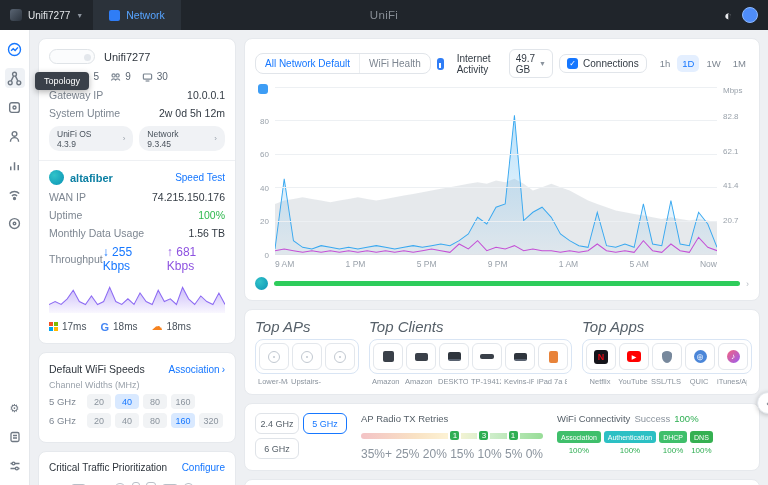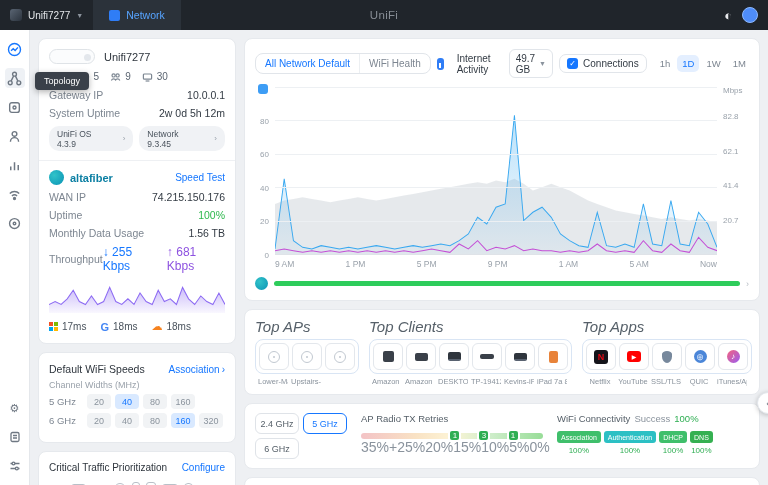--- a/index.html
+++ b/index.html
@@ -132,21 +132,21 @@
   .radio{display:flex;gap:14px;align-items:flex-start;padding:9px 10px;}
   .bands{display:grid;grid-template-columns:44px 44px;gap:4px;font-size:9px;flex:none;}
   .band{border:1px solid #dfe3e8;border-radius:6px;text-align:center;padding:4.5px 0;color:#566069;cursor:pointer;background:#fff;}
   .band.active{border-color:#1677ff;color:#1677ff;}
   .tx{flex:1;min-width:0;}
   .tx-title{font-size:9.5px;color:#566069;margin-bottom:9px;}
   .tx-bar{position:relative;height:6px;border-radius:3px;
      background:linear-gradient(90deg,#f3c3c6,#f9e2c4 30%,#fdf4d6 50%,#cdedc9 72%,#98dd98);}
   .txb{position:absolute;top:-4px;width:13px;height:13px;border-radius:4px;background:#2fae53;color:#fff;font-size:8px;display:flex;align-items:center;justify-content:center;border:2px solid #fff;}
   .txb.b1{left:48%;} .txb.b2{left:64%;} .txb.b3{left:80%;}
-  .tx-scale{display:flex;justify-content:space-between;font-size:14px;color:#8a939d;}
+  .tx-scale{display:flex;justify-content:space-between;font-size:12px;color:#8a939d;margin-top:8px;}
   .conn2{width:192px;flex:none;}
   .conn2-head{display:flex;gap:4px;font-size:9.5px;color:#566069;align-items:baseline;}
   .succ-val{color:#2fae53;}
   .metrics{display:flex;gap:3px;margin-top:7px;align-items:flex-start;}
   .metric{display:flex;flex-direction:column;align-items:center;gap:3px;}
   .m-pill{color:#fff;font-size:7px;padding:2.5px 4px;border-radius:3px;white-space:nowrap;}
   .m-val{font-size:8px;color:#2fae53;}
 
   
   .density{position:relative;height:38px;padding:8px 10px;}

